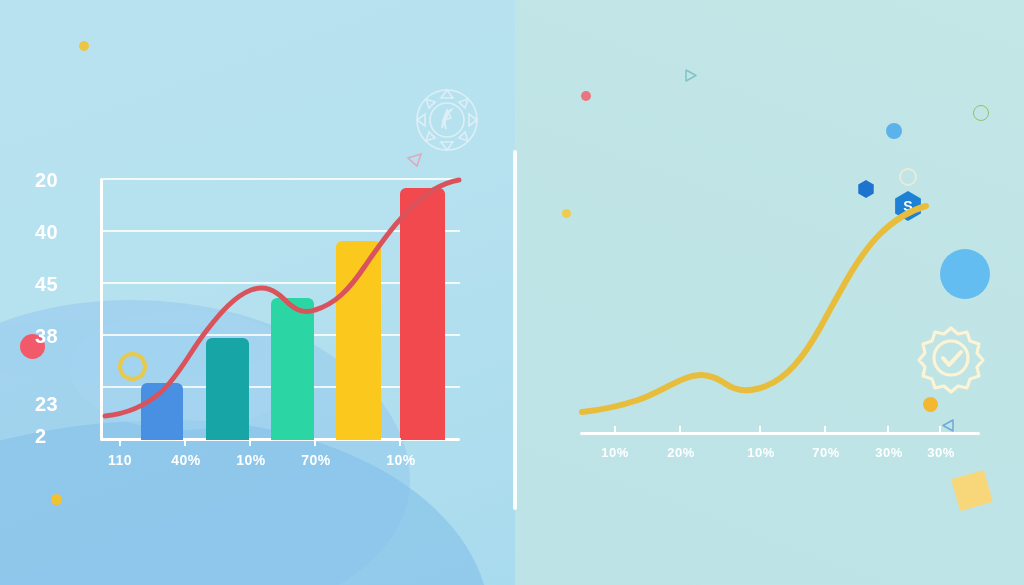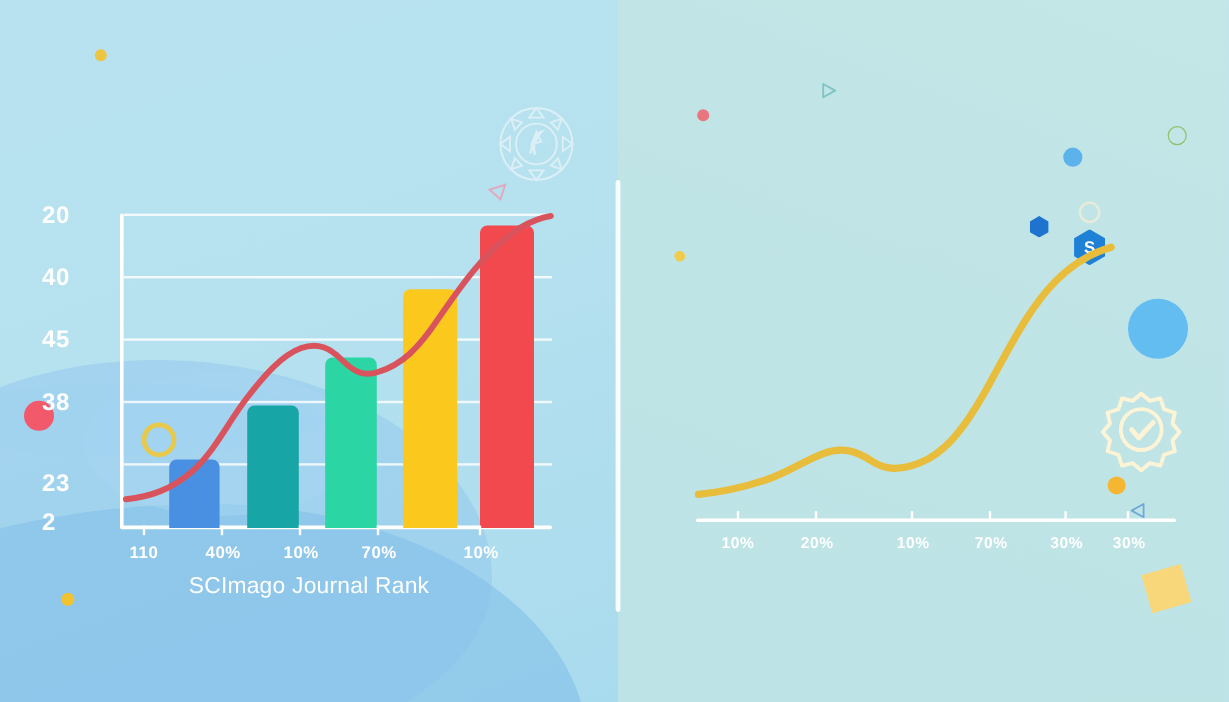--- a/index.html
+++ b/index.html
@@ -153,21 +153,20 @@
       <div class="xtickmark" style="left:255px;"></div>
       <div class="xtickmark" style="left:340px;"></div>
 
       <div class="xtick" style="left:60px;">110</div>
       <div class="xtick" style="left:126px;">40%</div>
       <div class="xtick" style="left:191px;">10%</div>
       <div class="xtick" style="left:256px;">70%</div>
       <div class="xtick" style="left:341px;">10%</div>
     </div>
 
-    <div class="caption">SCImago Journal Rank</div>
   </div>
 
   <div class="panel panel-right">
 
     <svg style="position:absolute;left:168px;top:68px;" width="16" height="15" viewBox="0 0 16 15">
       <path d="M3 2 L13 7.5 L3 13 Z" fill="none" stroke="#7fc4c4" stroke-width="1.5" stroke-linejoin="round"></path>
     </svg>
     <div class="dot" style="left:66px;top:91px;width:10px;height:10px;background:#e8757f;"></div>
     <div class="ring" style="left:458px;top:105px;width:14px;height:14px;border:1.8px solid #8dc26b;"></div>
     <div class="dot" style="left:371px;top:123px;width:16px;height:16px;background:#5cb3ec;"></div>

